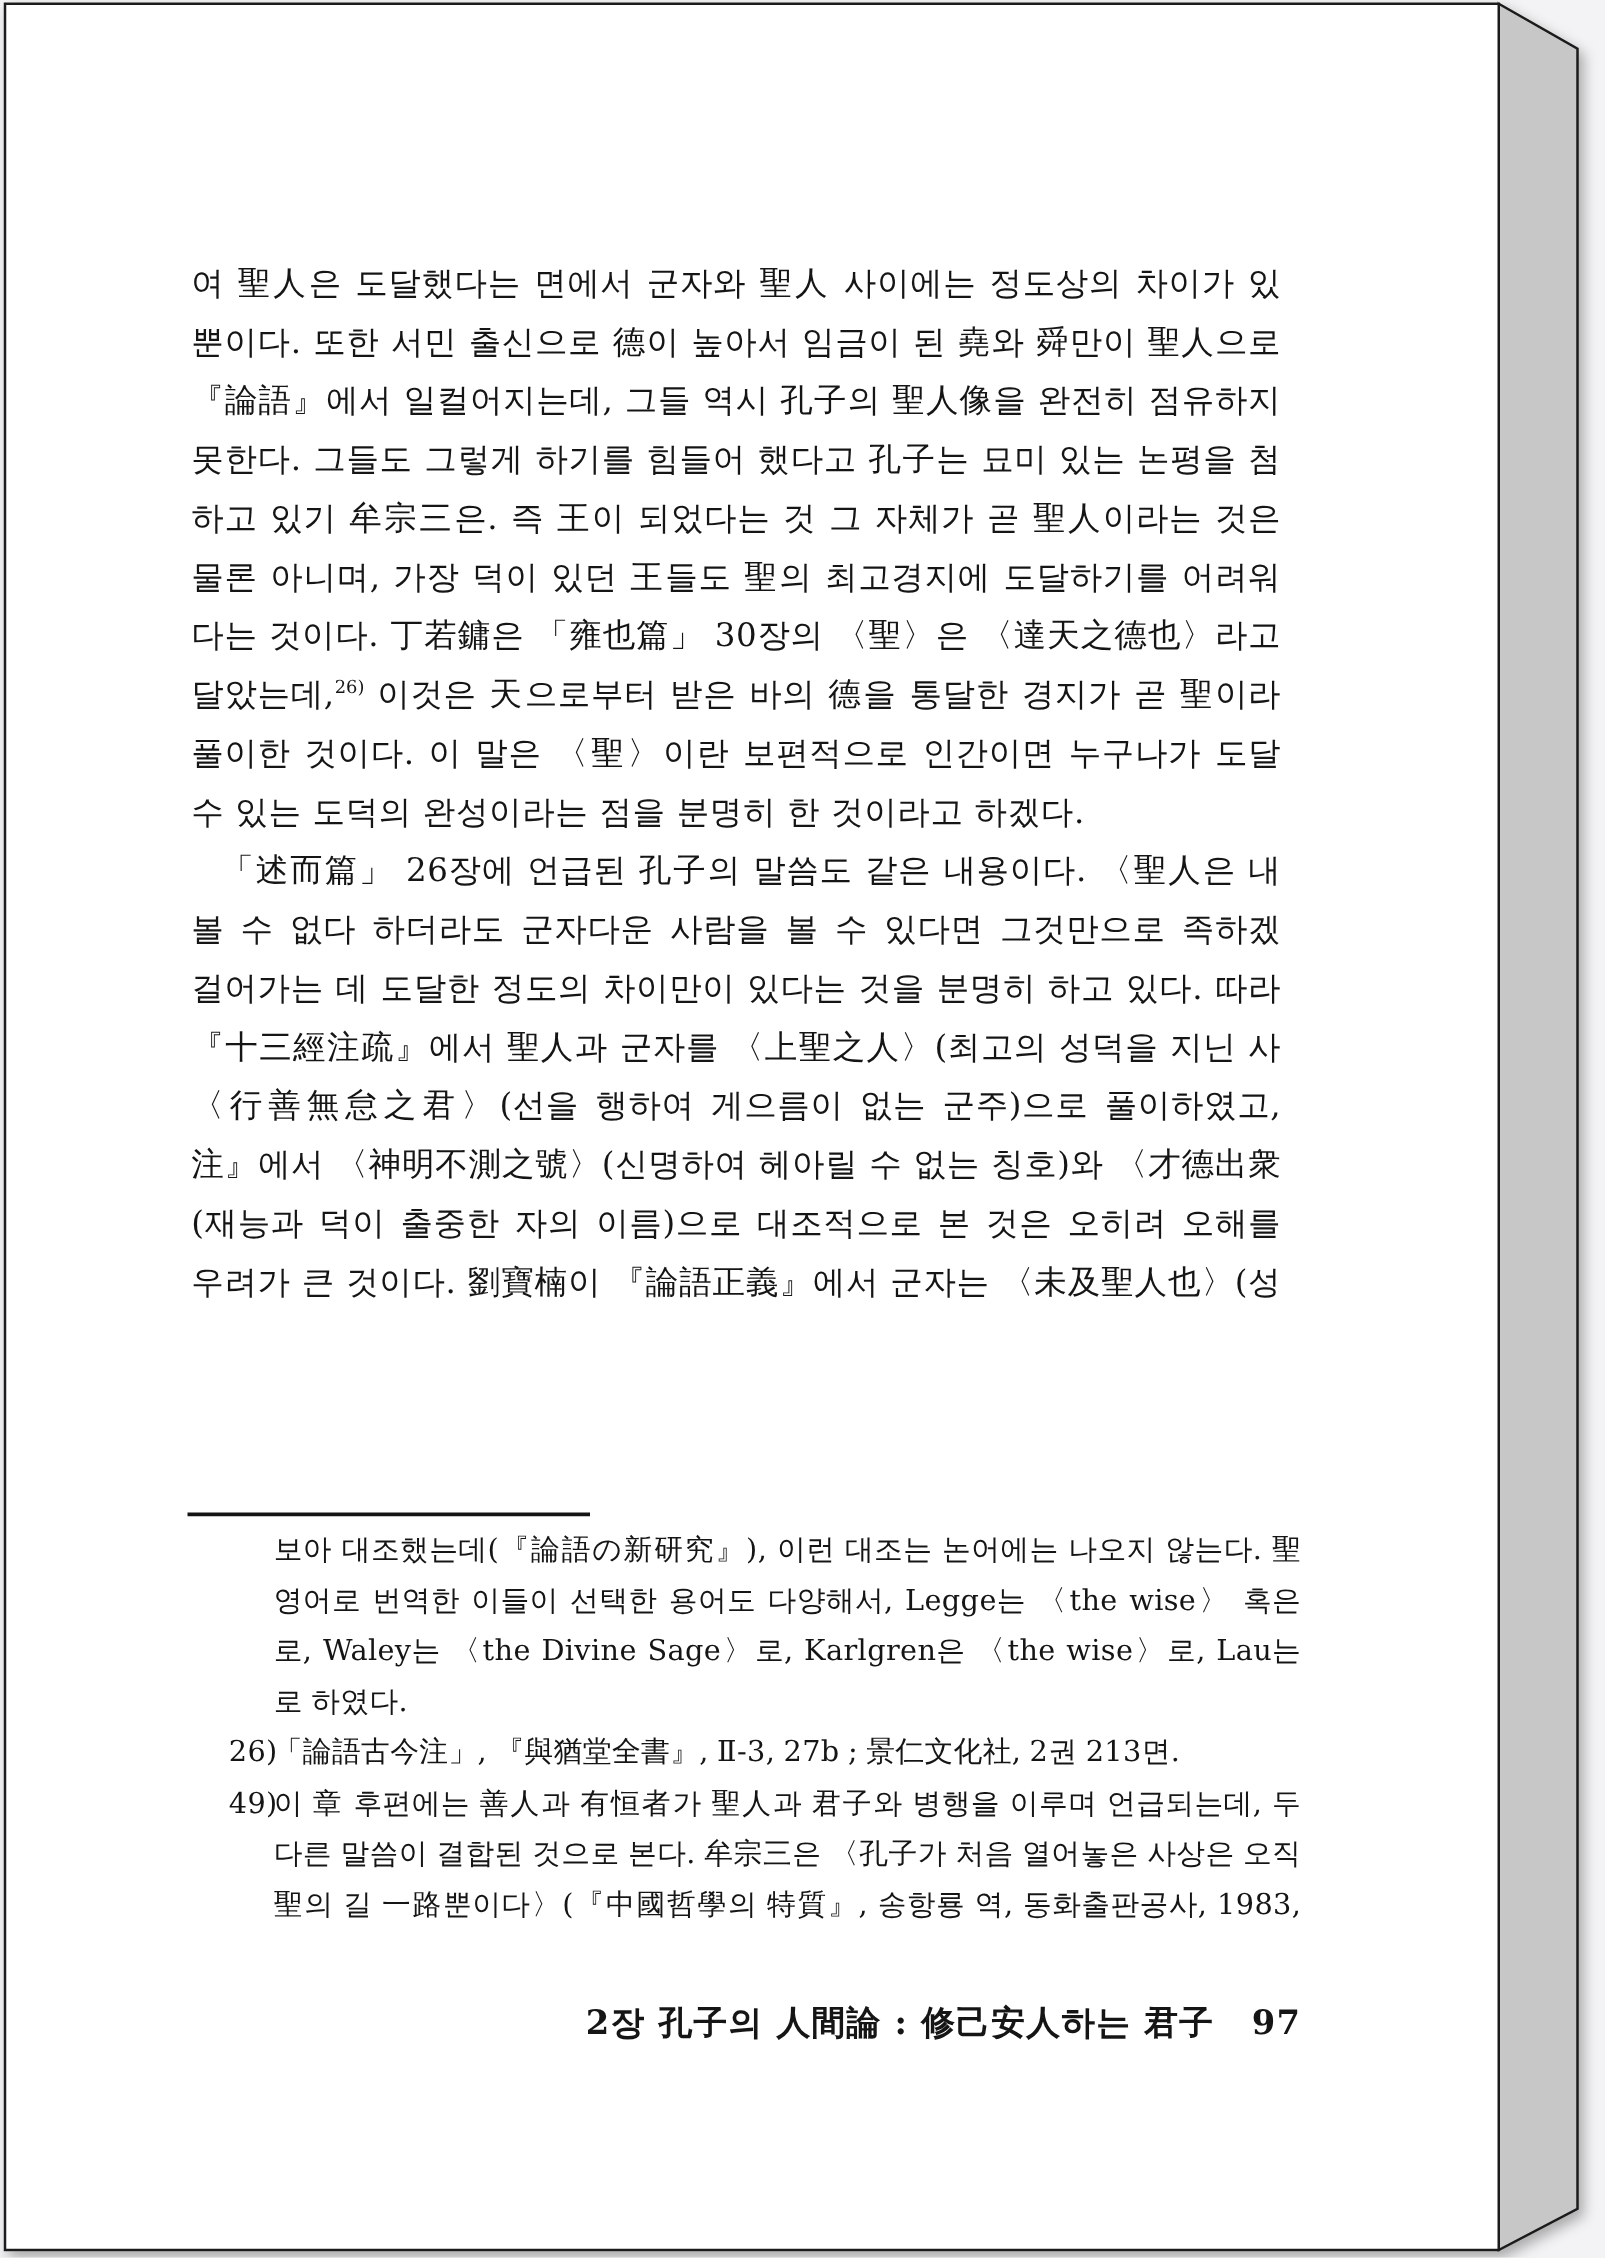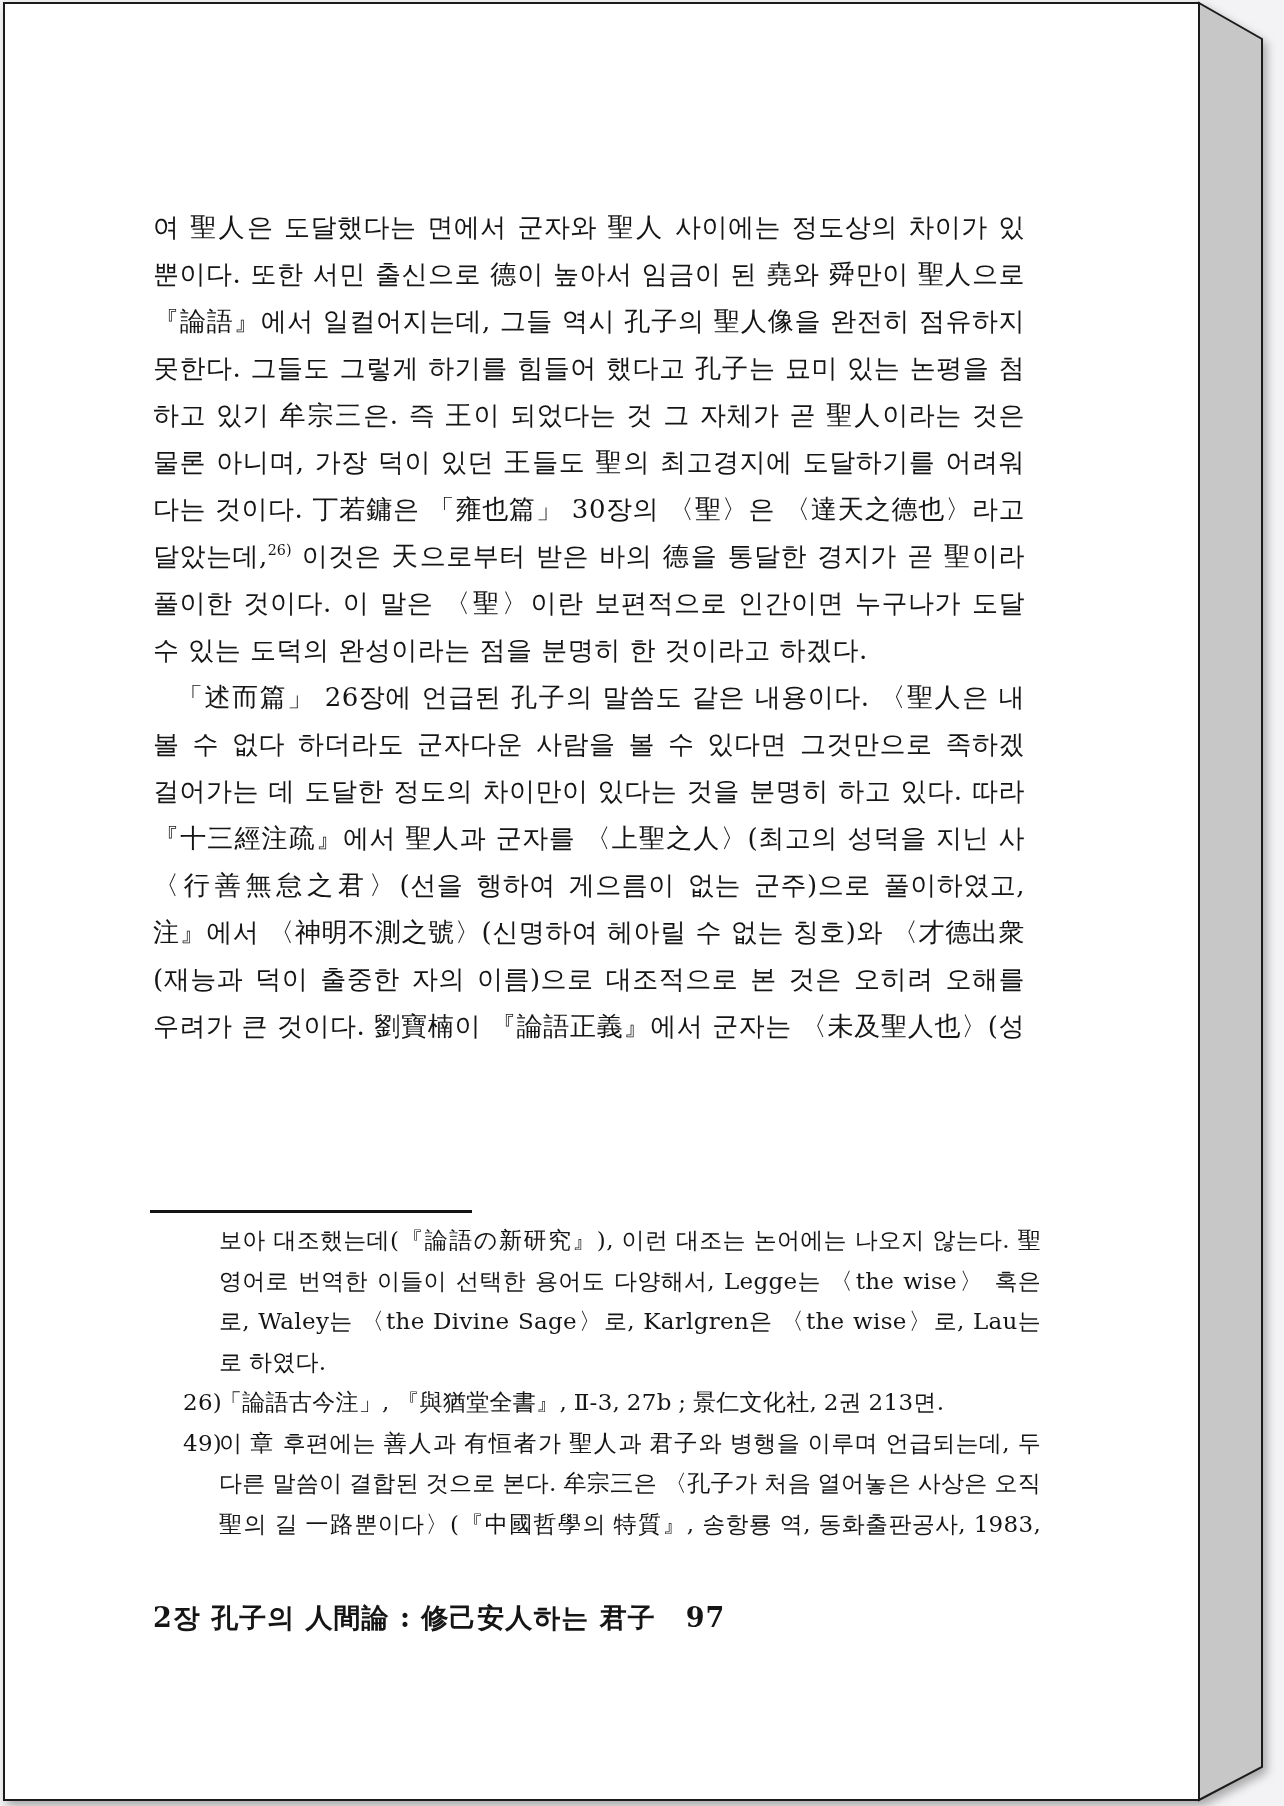--- a/index.html
+++ b/index.html
@@ -37,21 +37,21 @@
   .fline{
     text-align:justify;text-align-last:justify;height:40.5px;overflow:hidden;
     padding-left:36px;box-sizing:border-box;
   }
   .fline.marked{padding-left:0;}
   .fline.short{text-align-last:left;}
   .fmark{display:inline-block;width:36px;}
   
   .page-footer{
     position:absolute;left:148px;top:1596px;width:888px;
-    font-size:27px;font-weight:bold;letter-spacing:1px;
+    text-align:right;font-size:27px;font-weight:bold;letter-spacing:1px;
   }
   .page-footer .pgnum{margin-left:30px;}
 </style>
 </head>
 <body>
 
 <div class="book">
 
   <svg class="edge-svg" width="1284" height="1806" aria-hidden="true">
     <polygon points="1199,3 1262,39 1262,1767 1199,1800" fill="#c7c7c7" stroke="#1b1b1b" stroke-width="2"></polygon>

